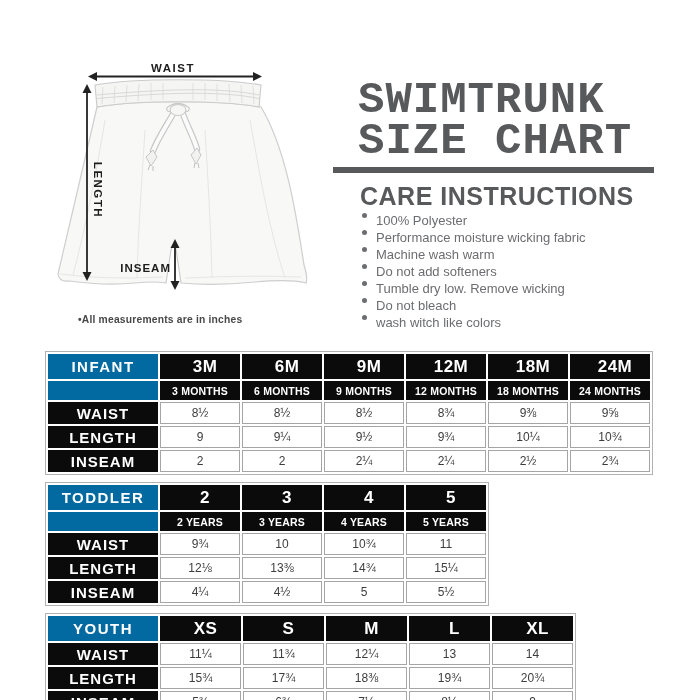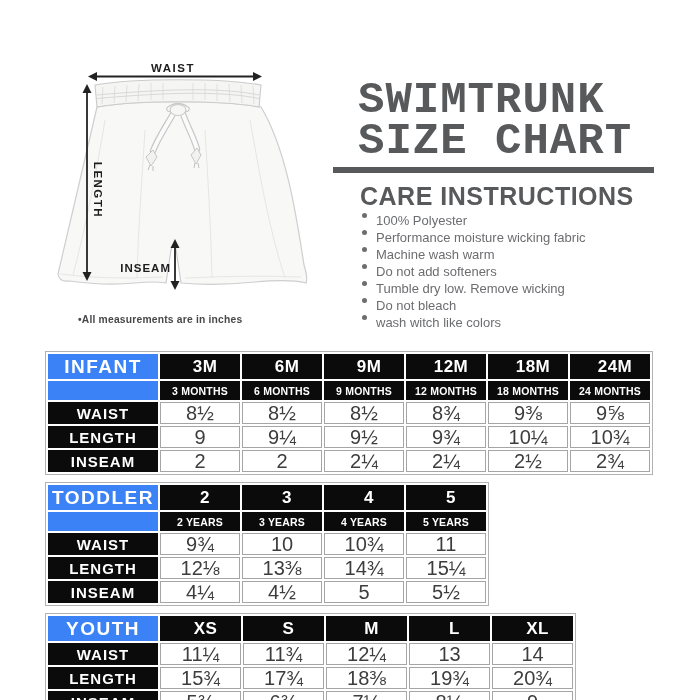--- a/index.html
+++ b/index.html
@@ -32,25 +32,25 @@
   }
   
   .tbl{
     position:absolute;left:45px;box-sizing:border-box;background:#ffffff;
     border:1px solid #b2b2b2;padding:2px;display:grid;gap:2px;
   }
   #t0{top:315px;width:608px;grid-template-columns:110px repeat(6,1fr);grid-template-rows:25px 19px 22px 22px 22px;}
   #t1{top:446px;width:444px;grid-template-columns:110px repeat(4,1fr);grid-template-rows:25px 19px 22px 22px 22px;}
   #t2{top:577px;width:531px;grid-template-columns:110px repeat(5,1fr);grid-template-rows:25px 22px 22px 22px;}
   .cell{display:flex;align-items:center;justify-content:center;box-sizing:border-box;}
-  .sec{background:#3b82f6;color:#ffffff;font-weight:bold;font-size:19px;letter-spacing:1.5px;}
+  .sec{background:#0369a1;color:#ffffff;font-weight:bold;font-size:15px;letter-spacing:1.5px;}
   .size{background:#0b0b0b;color:#ffffff;font-weight:bold;font-size:17px;letter-spacing:.5px;padding-left:10px;}
   .sub{background:#0b0b0b;color:#ffffff;font-weight:bold;font-size:10.5px;letter-spacing:.2px;}
   .rowlab{background:#0b0b0b;color:#ffffff;font-weight:bold;font-size:15px;letter-spacing:1px;}
-  .val{background:#ffffff;border:1px solid #a5a5a5;color:#3d3d3d;font-size:20px;}
+  .val{background:#ffffff;border:1px solid #a5a5a5;color:#3d3d3d;font-size:12px;}
 </style>
 </head>
 <body>
 
 <div class="page">
 
   <svg class="illus" viewBox="0 0 280 280">
 
     <g>
       <path d="M52,57 C44,90 30,150 13,224 Q14,232 24,231 Q60,236 90,233 Q110,231 121,233

